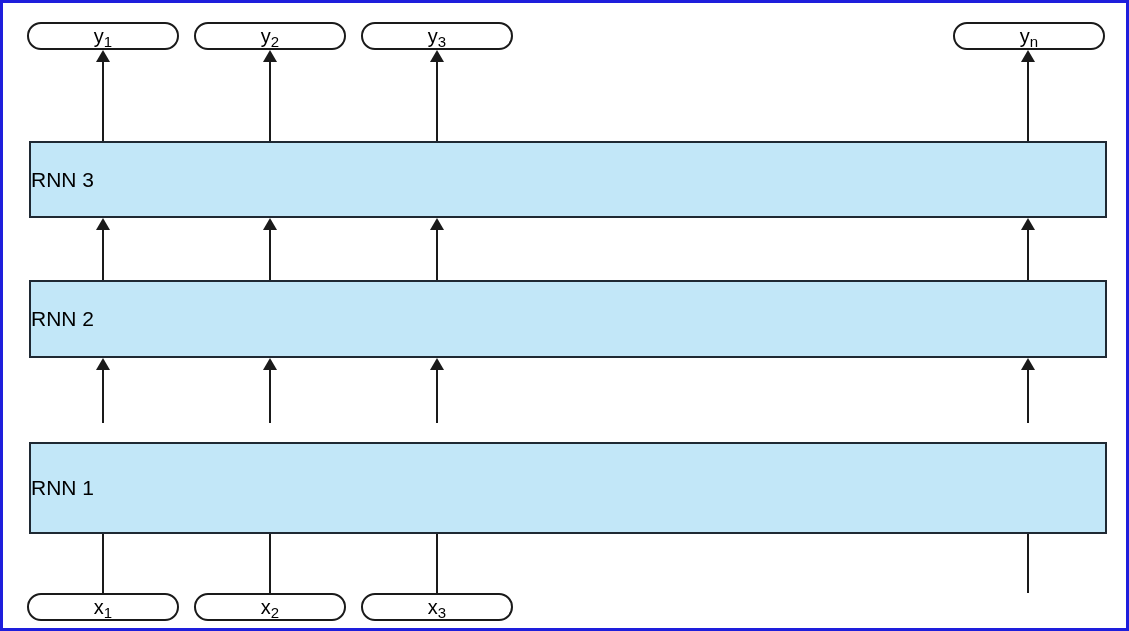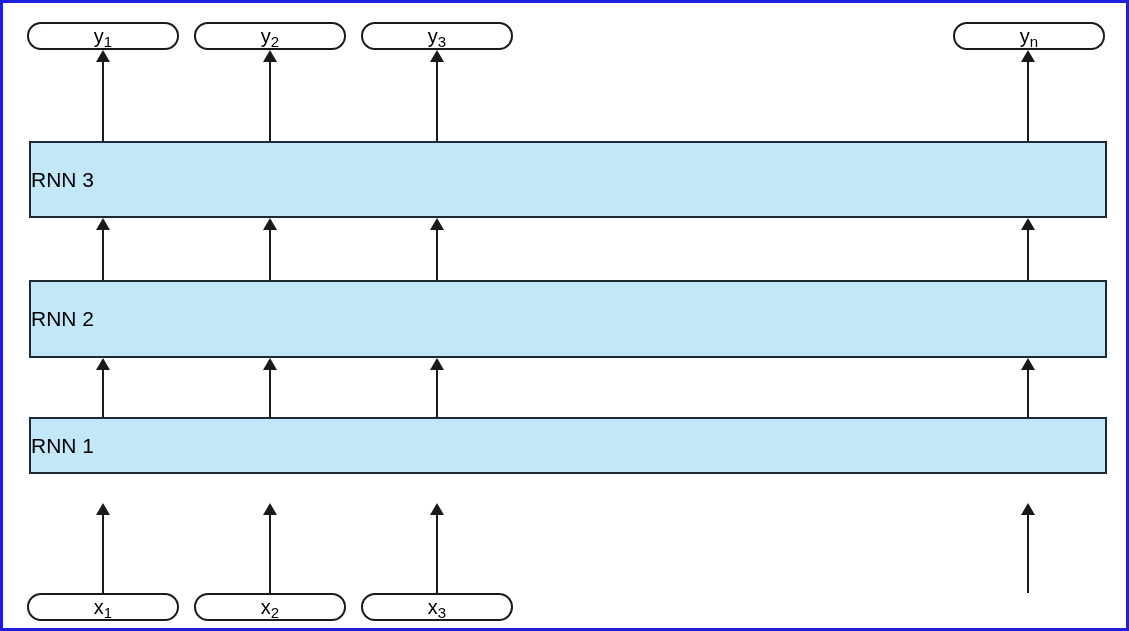--- a/index.html
+++ b/index.html
@@ -145,21 +145,21 @@
       <span class="base">y</span>
       <span class="sub">n</span>
     </div>
 
   <div class="layer" style="top:141px;height:77px">
       <span>RNN 3</span>
     </div>
   <div class="layer" style="top:280px;height:78px">
       <span>RNN 2</span>
     </div>
-  <div class="layer" style="top:417px;height:57px">
+  <div class="layer" style="top:442px;height:92px">
       <span>RNN 1</span>
     </div>
 
   <div class="pill" style="left:27px;top:593px">
       <span class="base">x</span>
       <span class="sub">1</span>
     </div>
   <div class="pill" style="left:194px;top:593px">
       <span class="base">x</span>
       <span class="sub">2</span>

